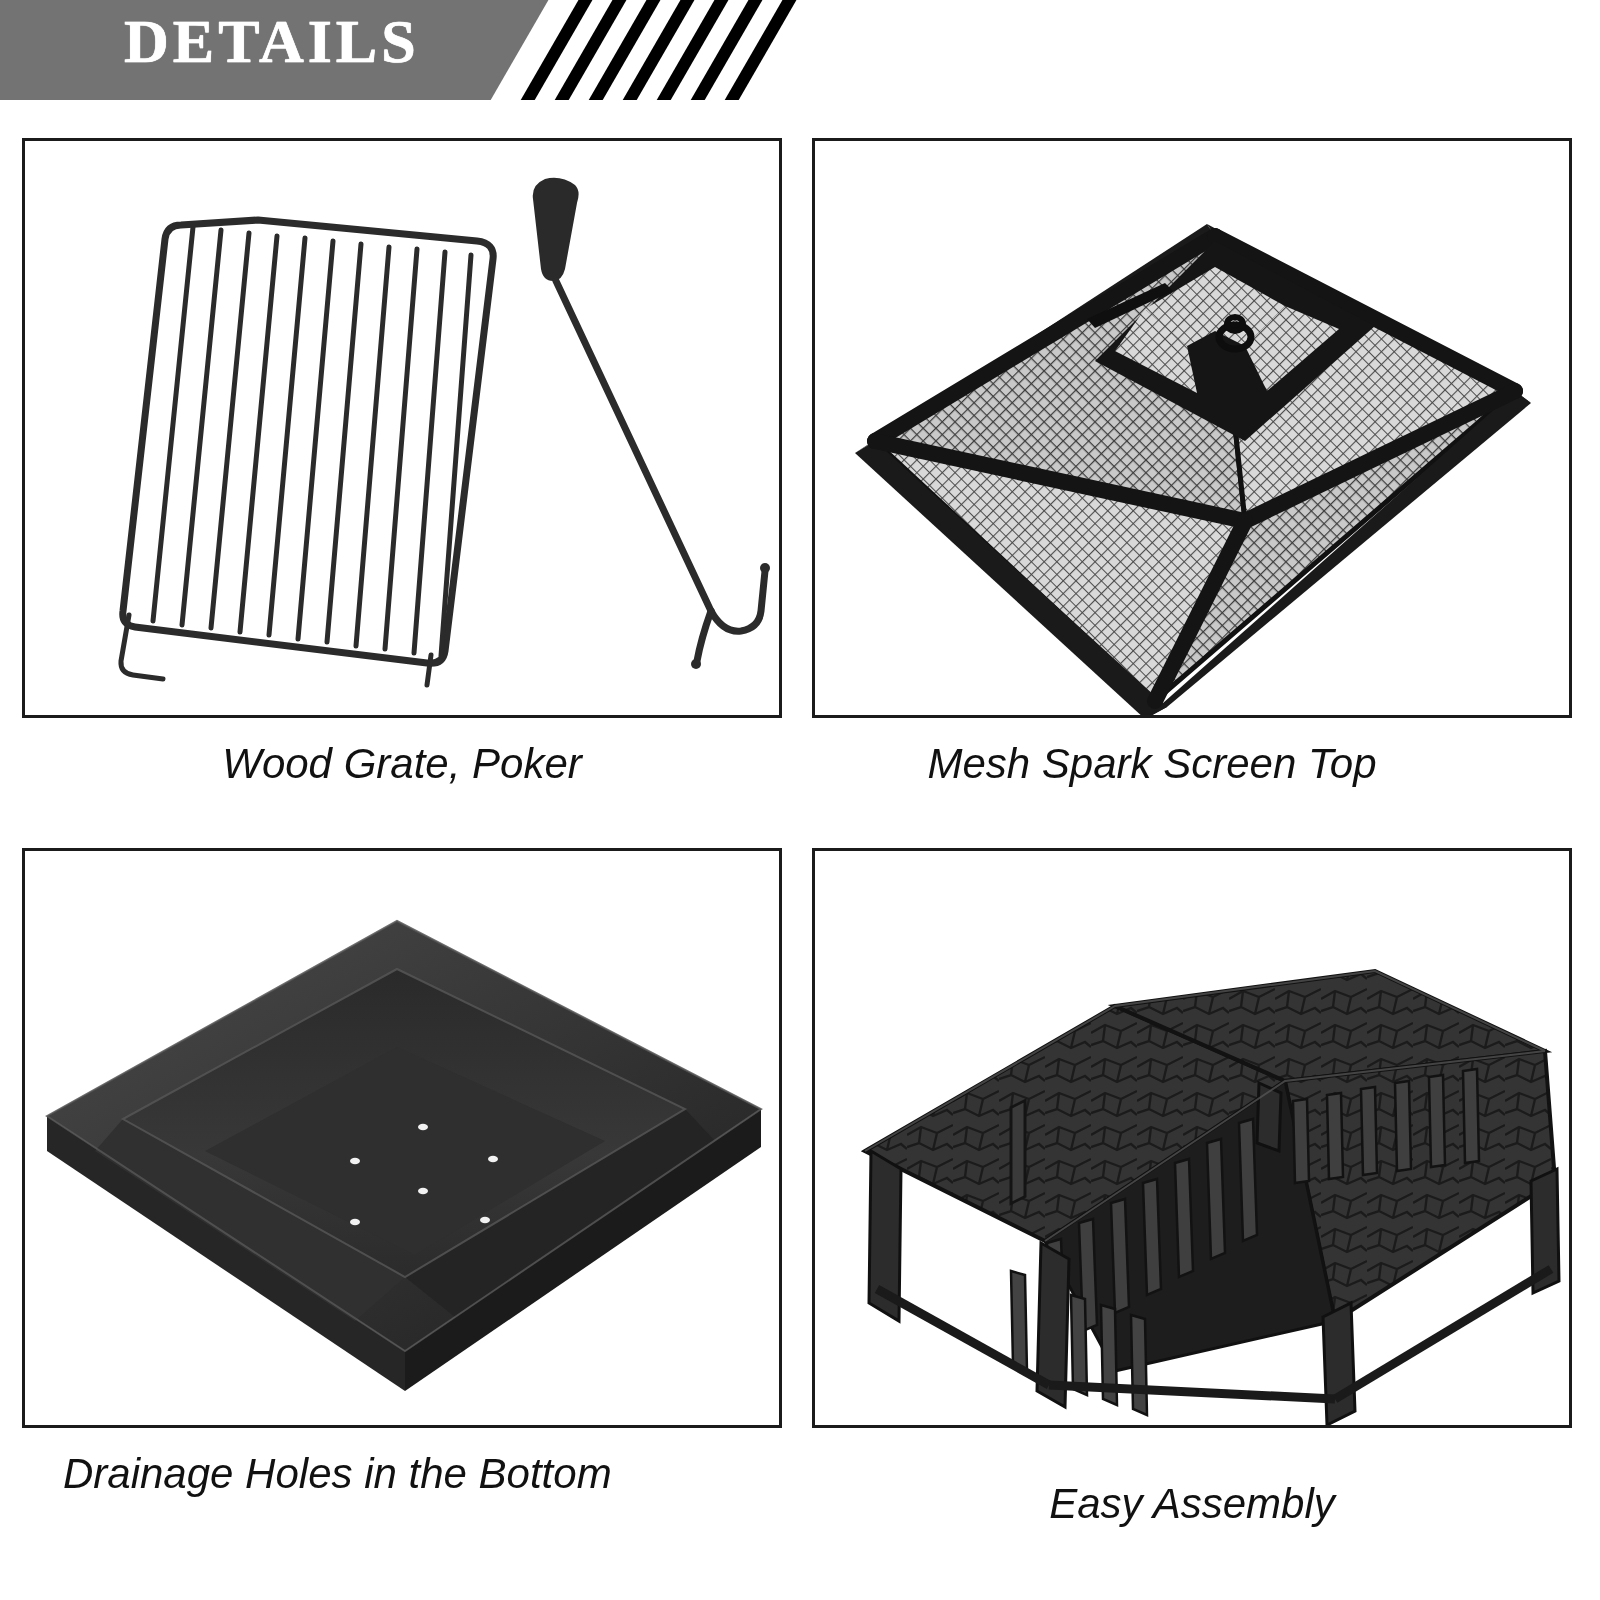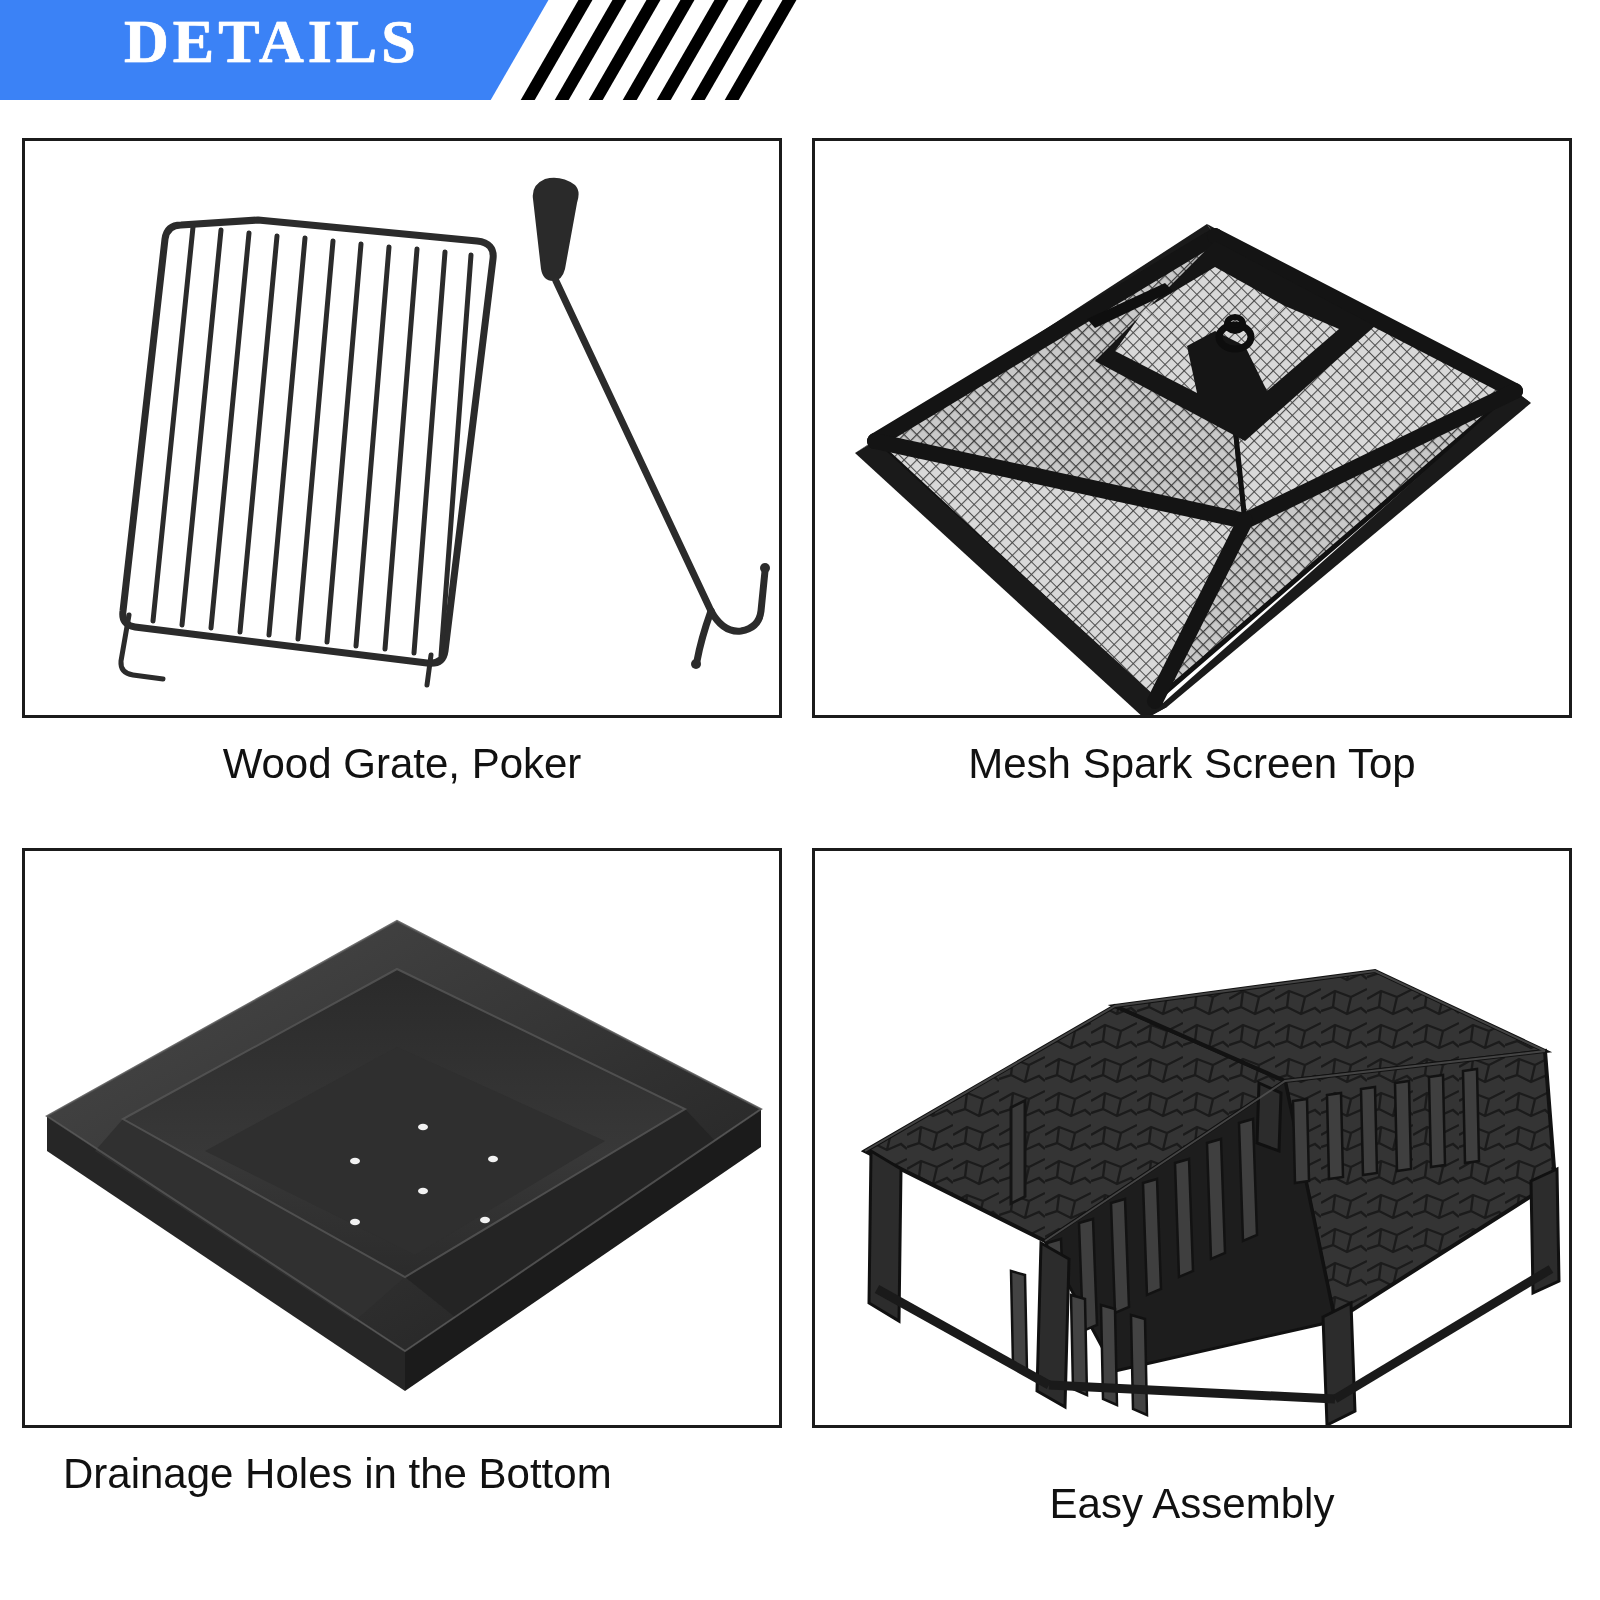--- a/index.html
+++ b/index.html
@@ -13,21 +13,21 @@
     font-family: "Liberation Sans", sans-serif;
     overflow: hidden;
     position: relative;
   }
 
   
   .header {
     position: relative;
     width: 1600px;
     height: 100px;
-    background: #3b82f6;
+    background: #737373;
     overflow: hidden;
   }
   .header-title {
     position: absolute;
     left: 124px;
     top: 6px;
     color: #ffffff;
     font-family: "Liberation Serif", serif;
     font-size: 62px;
     font-weight: bold;
@@ -80,28 +80,29 @@
     background: #ffffff;
     box-sizing: border-box;
   }
   .caption {
     position: absolute;
     font-size: 42px;
     color: #111111;
     line-height: 1.16;
     text-align: center;
     font-family: "Liberation Sans", sans-serif;
+    font-style: italic;
   }
 
   
   .p1 .frame { left: 22px;  top: 38px;  width: 760px; height: 580px; }
   .p1 .caption { left: 22px; top: 640px; width: 760px; }
 
   .p2 .frame { left: 812px; top: 38px;  width: 760px; height: 580px; }
-  .p2 .caption { left: 812px; top: 640px; width: 760px; }
+  .p2 .caption { left: 772px; top: 640px; width: 760px; }
 
   .p3 .frame { left: 22px;  top: 748px; width: 760px; height: 580px; }
   .p3 .caption { left: 3px; top: 1350px; width: 790px; text-align: left; padding-left: 60px; box-sizing: border-box; }
 
   .p4 .frame { left: 812px; top: 748px; width: 760px; height: 580px; }
   .p4 .caption { left: 812px; top: 1380px; width: 760px; }
 
   .art {
     position: absolute;
     inset: 0;

